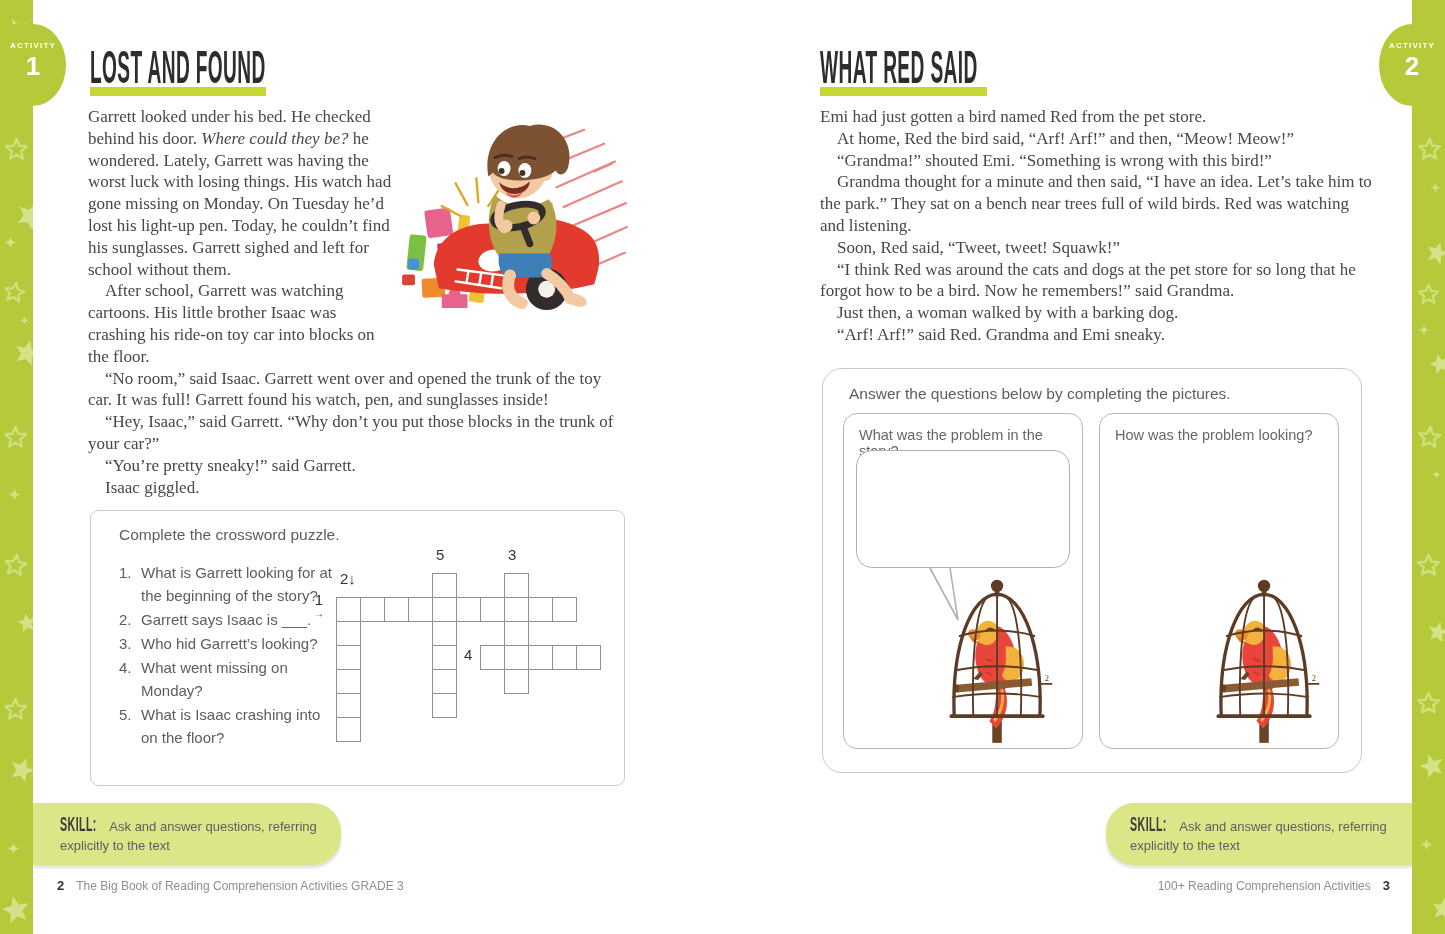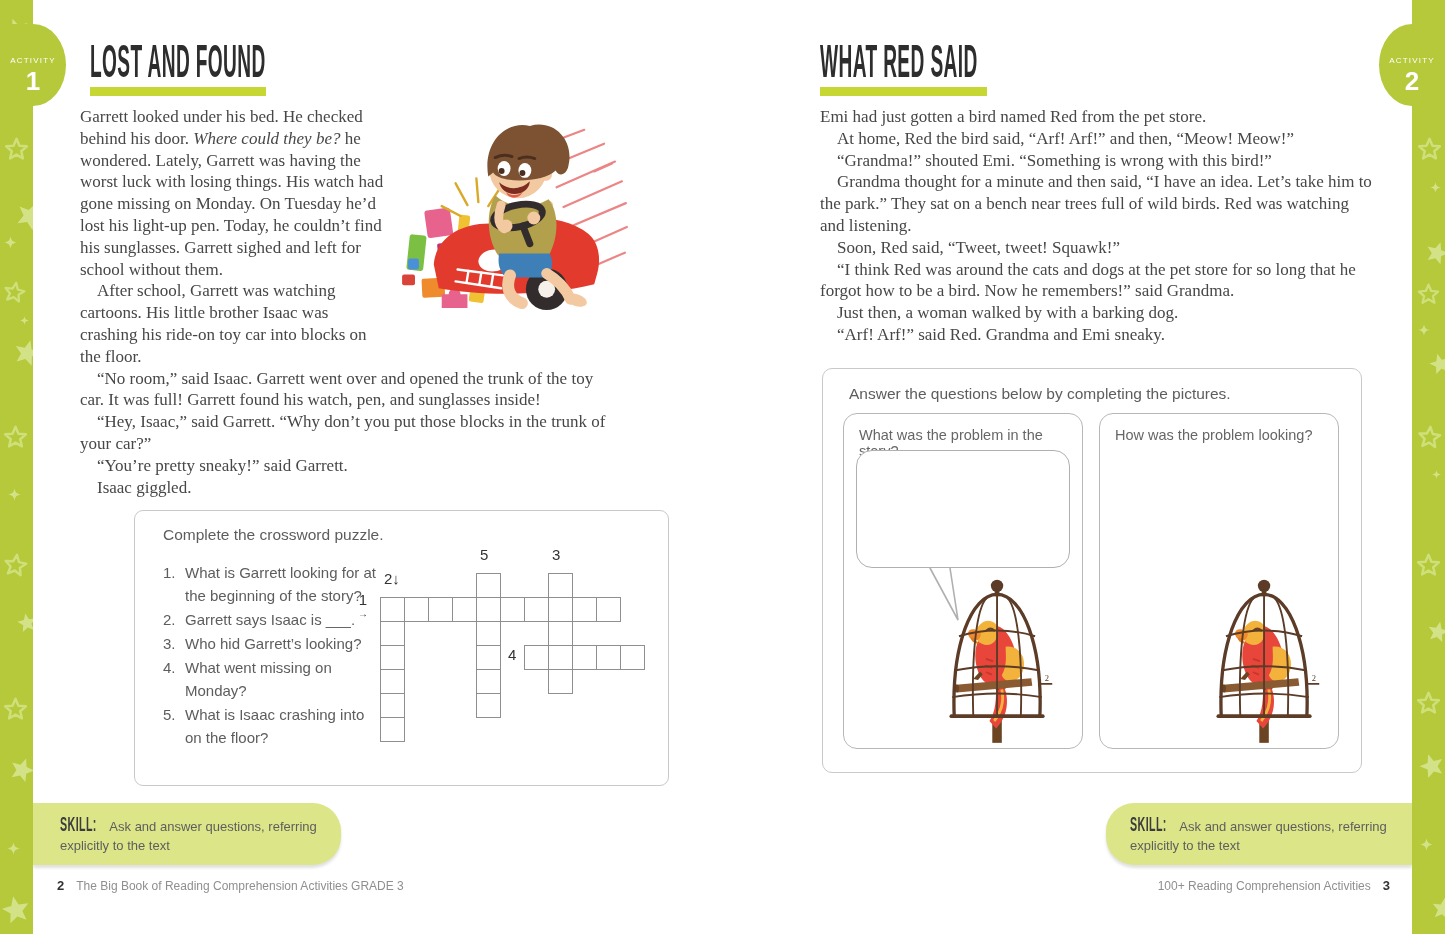--- a/index.html
+++ b/index.html
@@ -8,51 +8,51 @@
   
   .strip{position:absolute;top:0;width:33px;height:934px;background:var(--border-green,#b5c93a);overflow:hidden;z-index:1;}
   .strip-left{left:0;}
   .strip-right{left:1412px;}
   .star{position:absolute;}
   
   .tab{position:absolute;top:24px;width:66px;height:82px;background:var(--border-green,#b5c93a);
        color:#ffffff;text-align:center;z-index:2;}
   .tab-left{left:0;border-radius:0 50% 50% 0 / 0 50% 50% 0;}
   .tab-right{left:1379px;border-radius:50% 0 0 50% / 50% 0 0 50%;}
-  .tab-label{margin-top:32px;font-size:8px;font-weight:400;letter-spacing:1.2px;}
+  .tab-label{margin-top:17px;font-size:8px;font-weight:700;letter-spacing:1.2px;}
   .tab-num{font-size:26px;font-weight:700;margin-top:1px;}
   
-  .big-title{position:absolute;top:40px;height:44px;display:flex;align-items:flex-end;white-space:nowrap;}
+  .big-title{position:absolute;top:46px;height:44px;display:flex;align-items:flex-end;white-space:nowrap;}
   .big-title > span{display:inline-block;font-weight:700;font-size:25px;line-height:25px;
        letter-spacing:0.5px;color:#2d2d2d;transform:scale(0.765,1.86);transform-origin:0 100%;}
   .title-underline{position:absolute;top:87px;height:9px;background:var(--underline-green,#c6d733);}
   
   .story{position:absolute;top:106px;font-family:"Liberation Serif",serif;font-size:17px;
          line-height:21.8px;color:#474747;}
   .story p{margin:0;}
   .story p.indent{text-indent:17px;}
-  .story-left{left:80px;width:540px;}
+  .story-left{left:88px;width:540px;}
   .story-right{left:820px;width:552px;}
   .illu-spacer{float:right;width:234px;height:258px;}
   .illu-boy{position:absolute;left:398px;top:114px;width:233px;height:203px;}
   
   .xw-box{position:absolute;left:90px;top:510px;width:535px;height:276px;border:1.6px solid #c9c9c9;
-          border-radius:9px;box-sizing:border-box;background:#fff;margin-left:44px;}
+          border-radius:9px;box-sizing:border-box;background:#fff;}
   .xw-instruction{position:absolute;left:28px;top:15px;font-size:15.5px;color:#5d5d5d;}
   .xw-clues{position:absolute;left:28px;top:50px;width:214px;}
   .xw-clue{display:flex;font-size:15px;line-height:23px;color:#5d5d5d;margin-bottom:1px;}
   .xw-clue .n{width:22px;flex:none;}
   .xw-clue .t{width:192px;}
   .xw-grid{position:absolute;left:245px;top:86px;}
   .xw-cell{position:absolute;width:25px;height:25px;box-sizing:border-box;border:1px solid #8f8f8f;background:#fff;}
   .xw-label{position:absolute;font-size:15px;color:#333;line-height:14px;text-align:center;}
   .xw-label .arrow{font-size:10px;color:#333;}
   
   .ans-box{position:absolute;left:822px;top:368px;width:540px;height:405px;border:1.6px solid #c9c9c9;
-           border-radius:10px;box-sizing:border-box;background:#fff;}
+           border-radius:20px;box-sizing:border-box;background:#fff;}
   .ans-prompt{position:absolute;left:26px;top:16px;font-size:15.5px;color:#5d5d5d;}
   .ans-inner{position:absolute;top:44px;width:240px;height:336px;border:1.6px solid #b7b7b7;
              border-radius:14px;box-sizing:border-box;background:#fff;}
   .ans-inner-1{left:20px;}
   .ans-inner-2{left:276px;}
   .ans-q{position:absolute;left:15px;top:13px;width:210px;font-size:14.5px;color:#666;}
   .bubble{position:absolute;left:12px;top:36px;width:214px;height:118px;border:1.6px solid #b0b0b0;
           border-radius:16px;box-sizing:border-box;background:#fff;}
   .bubble-tail{position:absolute;left:82px;top:152px;width:40px;height:60px;}
   .cage{position:absolute;width:118px;height:168px;top:163px;}

